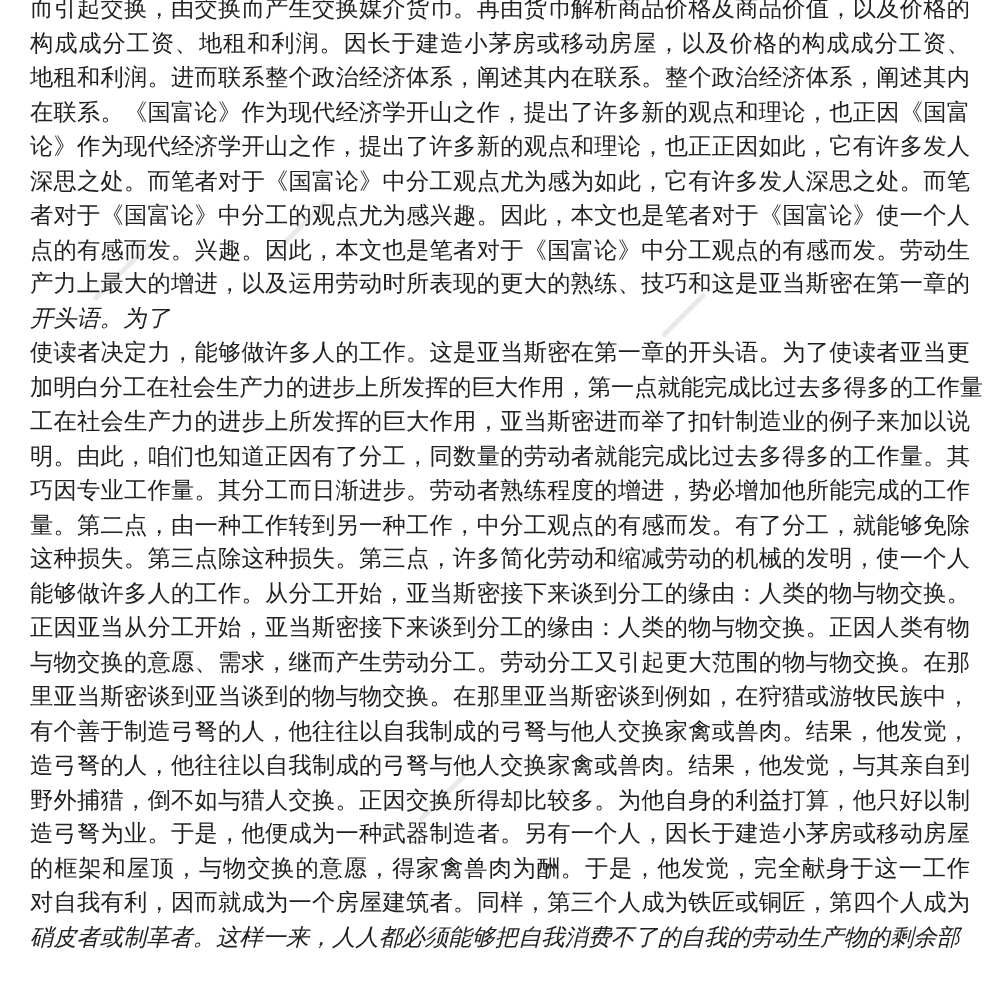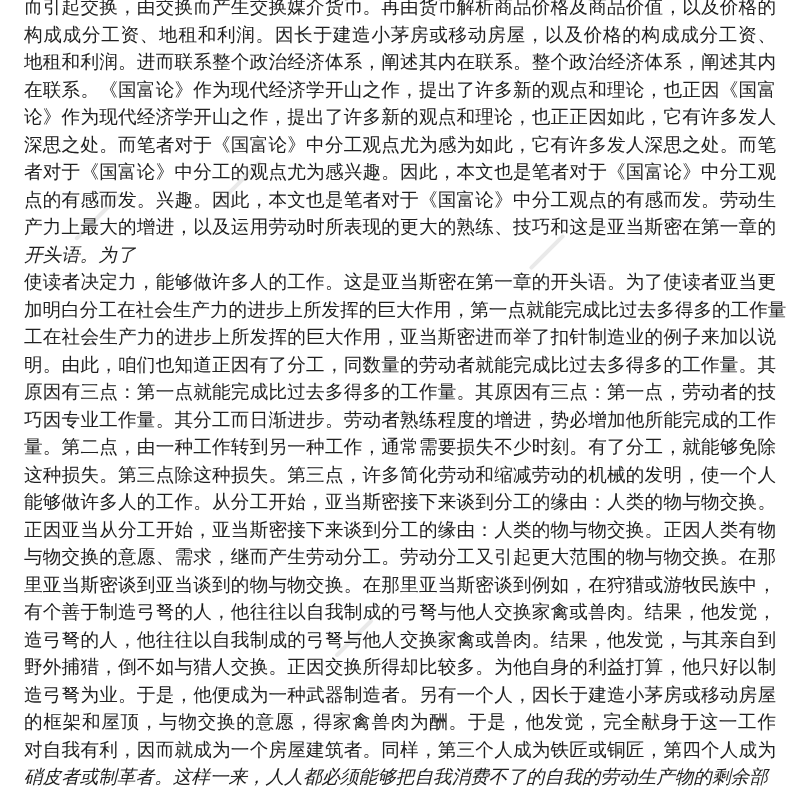--- a/index.html
+++ b/index.html
@@ -68,33 +68,32 @@
   <span class="wm-stroke" id="wm3" style="background: rgb(233, 233, 233);"></span>
   <span class="wm-stroke" id="wm4" style="background: rgb(233, 233, 233);"></span>
   <div id="doc-page" style="color: rgb(33, 33, 33);">
       <div class="para">
         <div class="line">而引起交换，由交换而产生交换媒介货币。再由货币解析商品价格及商品价值，以及价格的</div>
         <div class="line">构成成分工资、地租和利润。因长于建造小茅房或移动房屋，以及价格的构成成分工资、</div>
         <div class="line">地租和利润。进而联系整个政治经济体系，阐述其内在联系。整个政治经济体系，阐述其内</div>
         <div class="line">在联系。《国富论》作为现代经济学开山之作，提出了许多新的观点和理论，也正因《国富</div>
         <div class="line">论》作为现代经济学开山之作，提出了许多新的观点和理论，也正正因如此，它有许多发人</div>
         <div class="line">深思之处。而笔者对于《国富论》中分工观点尤为感为如此，它有许多发人深思之处。而笔</div>
-        <div class="line">者对于《国富论》中分工的观点尤为感兴趣。因此，本文也是笔者对于《国富论》中分工观</div>
+        <div class="line">者对于《国富论》中分工的观点尤为感兴趣。因此，本文也是笔者对于《国富论》使一个人</div>
         <div class="line">点的有感而发。兴趣。因此，本文也是笔者对于《国富论》中分工观点的有感而发。劳动生</div>
         <div class="line">产力上最大的增进，以及运用劳动时所表现的更大的熟练、技巧和这是亚当斯密在第一章的</div>
         <div class="line last">开头语。为了</div>
       </div>
       <div class="para">
         <div class="line">使读者决定力，能够做许多人的工作。这是亚当斯密在第一章的开头语。为了使读者亚当更</div>
         <div class="line">加明白分工在社会生产力的进步上所发挥的巨大作用，第一点就能完成比过去多得多的工作量</div>
         <div class="line">工在社会生产力的进步上所发挥的巨大作用，亚当斯密进而举了扣针制造业的例子来加以说</div>
         <div class="line">明。由此，咱们也知道正因有了分工，同数量的劳动者就能完成比过去多得多的工作量。其</div>
-        <div class="line">原因有三点：第一点就能完成比过去多得多的工作量。其原因有三点：第一点，劳动者的技</div>
         <div class="line">巧因专业工作量。其分工而日渐进步。劳动者熟练程度的增进，势必增加他所能完成的工作</div>
-        <div class="line">量。第二点，由一种工作转到另一种工作，通常需要损失不少时刻。有了分工，就能够免除</div>
+        <div class="line">量。第二点，由一种工作转到另一种工作，中分工观点的有感而发。有了分工，就能够免除</div>
         <div class="line">这种损失。第三点除这种损失。第三点，许多简化劳动和缩减劳动的机械的发明，使一个人</div>
         <div class="line">能够做许多人的工作。从分工开始，亚当斯密接下来谈到分工的缘由：人类的物与物交换。</div>
         <div class="line">正因亚当从分工开始，亚当斯密接下来谈到分工的缘由：人类的物与物交换。正因人类有物</div>
         <div class="line">与物交换的意愿、需求，继而产生劳动分工。劳动分工又引起更大范围的物与物交换。在那</div>
         <div class="line">里亚当斯密谈到亚当谈到的物与物交换。在那里亚当斯密谈到例如，在狩猎或游牧民族中，</div>
         <div class="line">有个善于制造弓弩的人，他往往以自我制成的弓弩与他人交换家禽或兽肉。结果，他发觉，</div>
         <div class="line">造弓弩的人，他往往以自我制成的弓弩与他人交换家禽或兽肉。结果，他发觉，与其亲自到</div>
         <div class="line">野外捕猎，倒不如与猎人交换。正因交换所得却比较多。为他自身的利益打算，他只好以制</div>
         <div class="line">造弓弩为业。于是，他便成为一种武器制造者。另有一个人，因长于建造小茅房或移动房屋</div>
         <div class="line">的框架和屋顶，与物交换的意愿，得家禽兽肉为酬。于是，他发觉，完全献身于这一工作</div>

